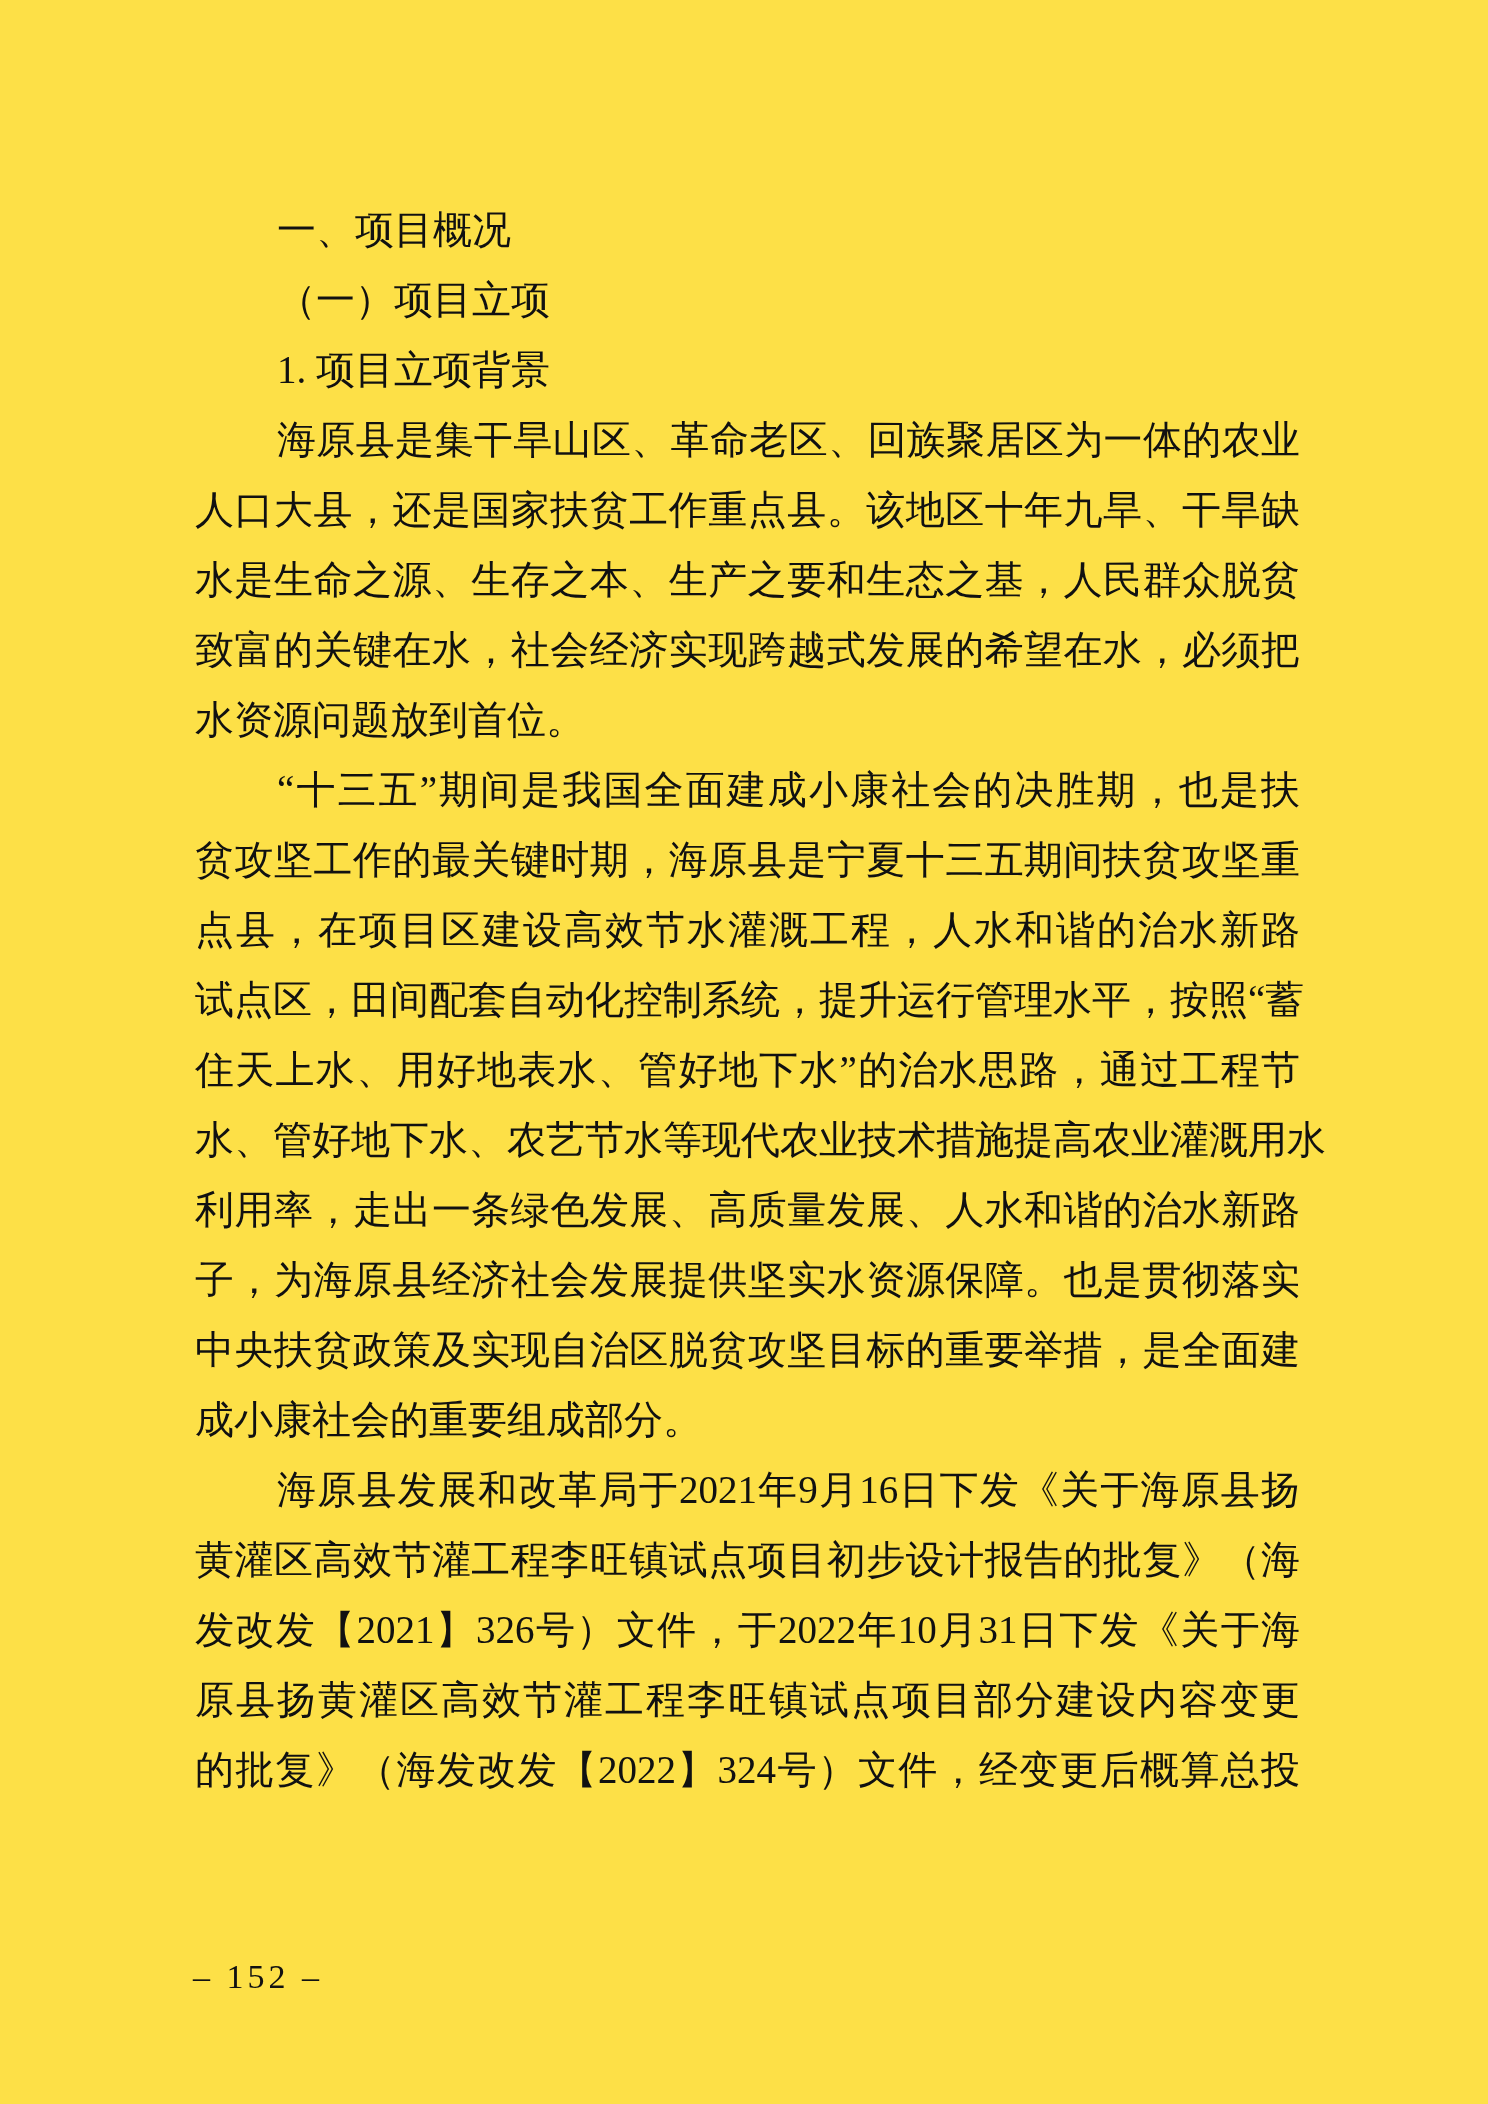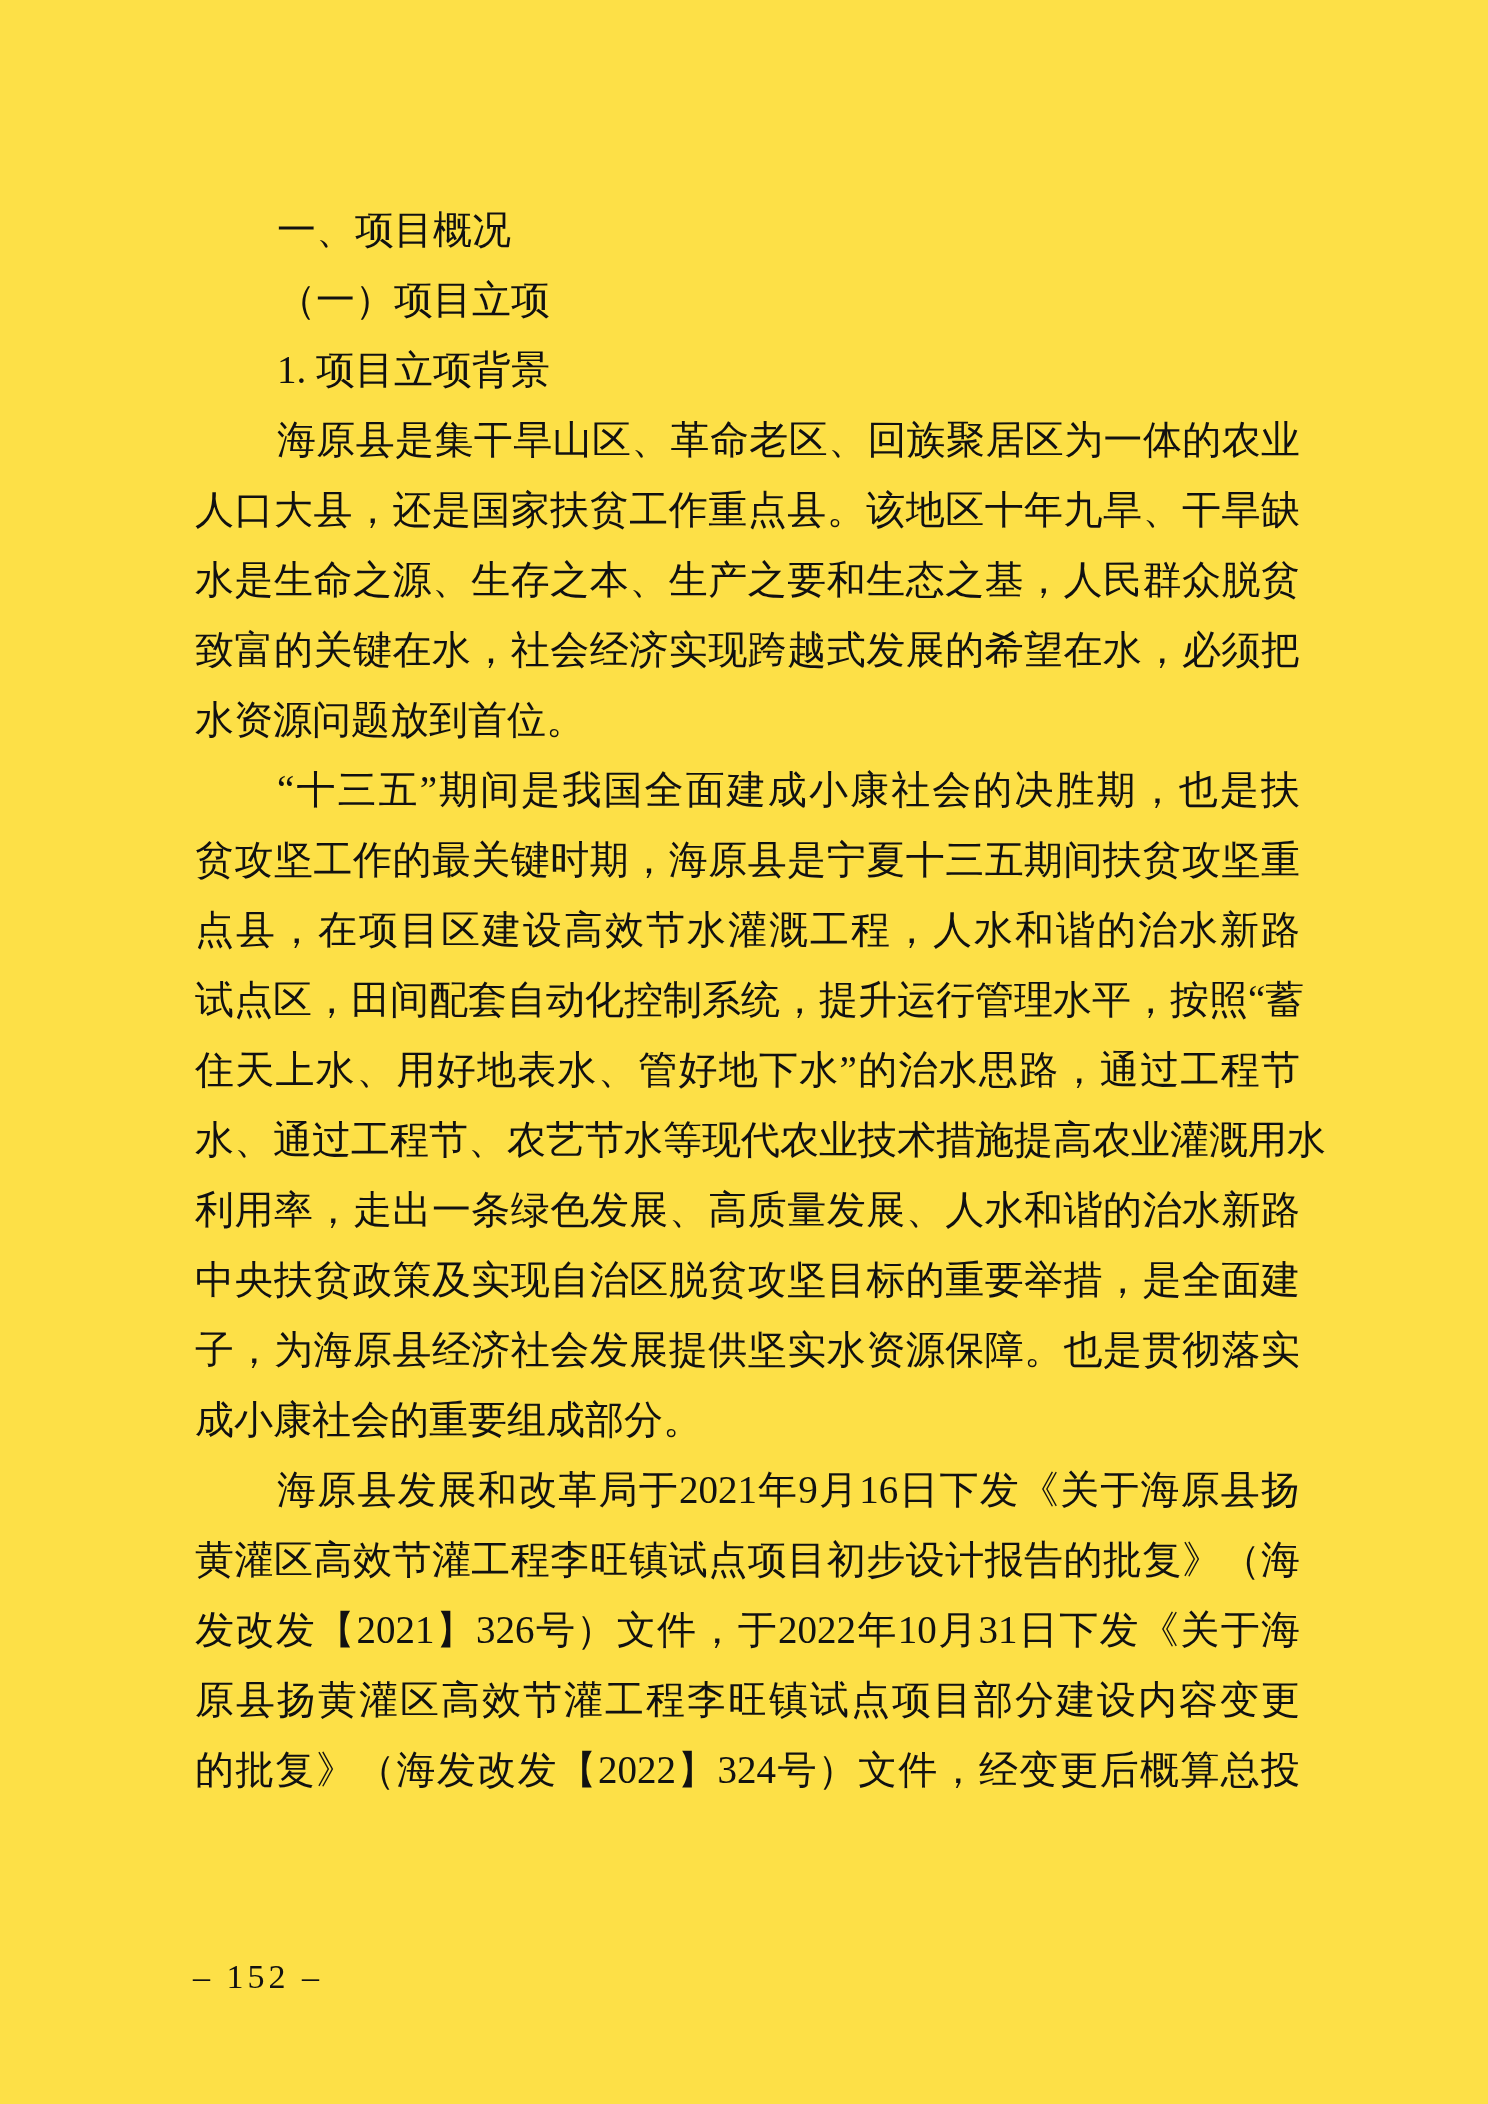--- a/index.html
+++ b/index.html
@@ -61,24 +61,24 @@
         <div class="line">水是生命之源、生存之本、生产之要和生态之基，人民群众脱贫</div>
         <div class="line">致富的关键在水，社会经济实现跨越式发展的希望在水，必须把</div>
         <div class="line last">水资源问题放到首位。</div>
       </div>
     <div class="para">
         <div class="line">“十三五”期间是我国全面建成小康社会的决胜期，也是扶</div>
         <div class="line">贫攻坚工作的最关键时期，海原县是宁夏十三五期间扶贫攻坚重</div>
         <div class="line">点县，在项目区建设高效节水灌溉工程，人水和谐的治水新路</div>
         <div class="line">试点区，田间配套自动化控制系统，提升运行管理水平，按照“蓄</div>
         <div class="line">住天上水、用好地表水、管好地下水”的治水思路，通过工程节</div>
-        <div class="line">水、通过工程节、农艺节水等现代农业技术措施提高农业灌溉用水</div>
+        <div class="line">水、管好地下水、农艺节水等现代农业技术措施提高农业灌溉用水</div>
         <div class="line">利用率，走出一条绿色发展、高质量发展、人水和谐的治水新路</div>
+        <div class="line">子，为海原县经济社会发展提供坚实水资源保障。也是贯彻落实</div>
         <div class="line">中央扶贫政策及实现自治区脱贫攻坚目标的重要举措，是全面建</div>
-        <div class="line">子，为海原县经济社会发展提供坚实水资源保障。也是贯彻落实</div>
         <div class="line last">成小康社会的重要组成部分。</div>
       </div>
     <div class="para">
         <div class="line">海原县发展和改革局于2021年9月16日下发《关于海原县扬</div>
         <div class="line">黄灌区高效节灌工程李旺镇试点项目初步设计报告的批复》（海</div>
         <div class="line">发改发【2021】326号）文件，于2022年10月31日下发《关于海</div>
         <div class="line">原县扬黄灌区高效节灌工程李旺镇试点项目部分建设内容变更</div>
         <div class="line">的批复》（海发改发【2022】324号）文件，经变更后概算总投</div>
       </div>
   </div>

